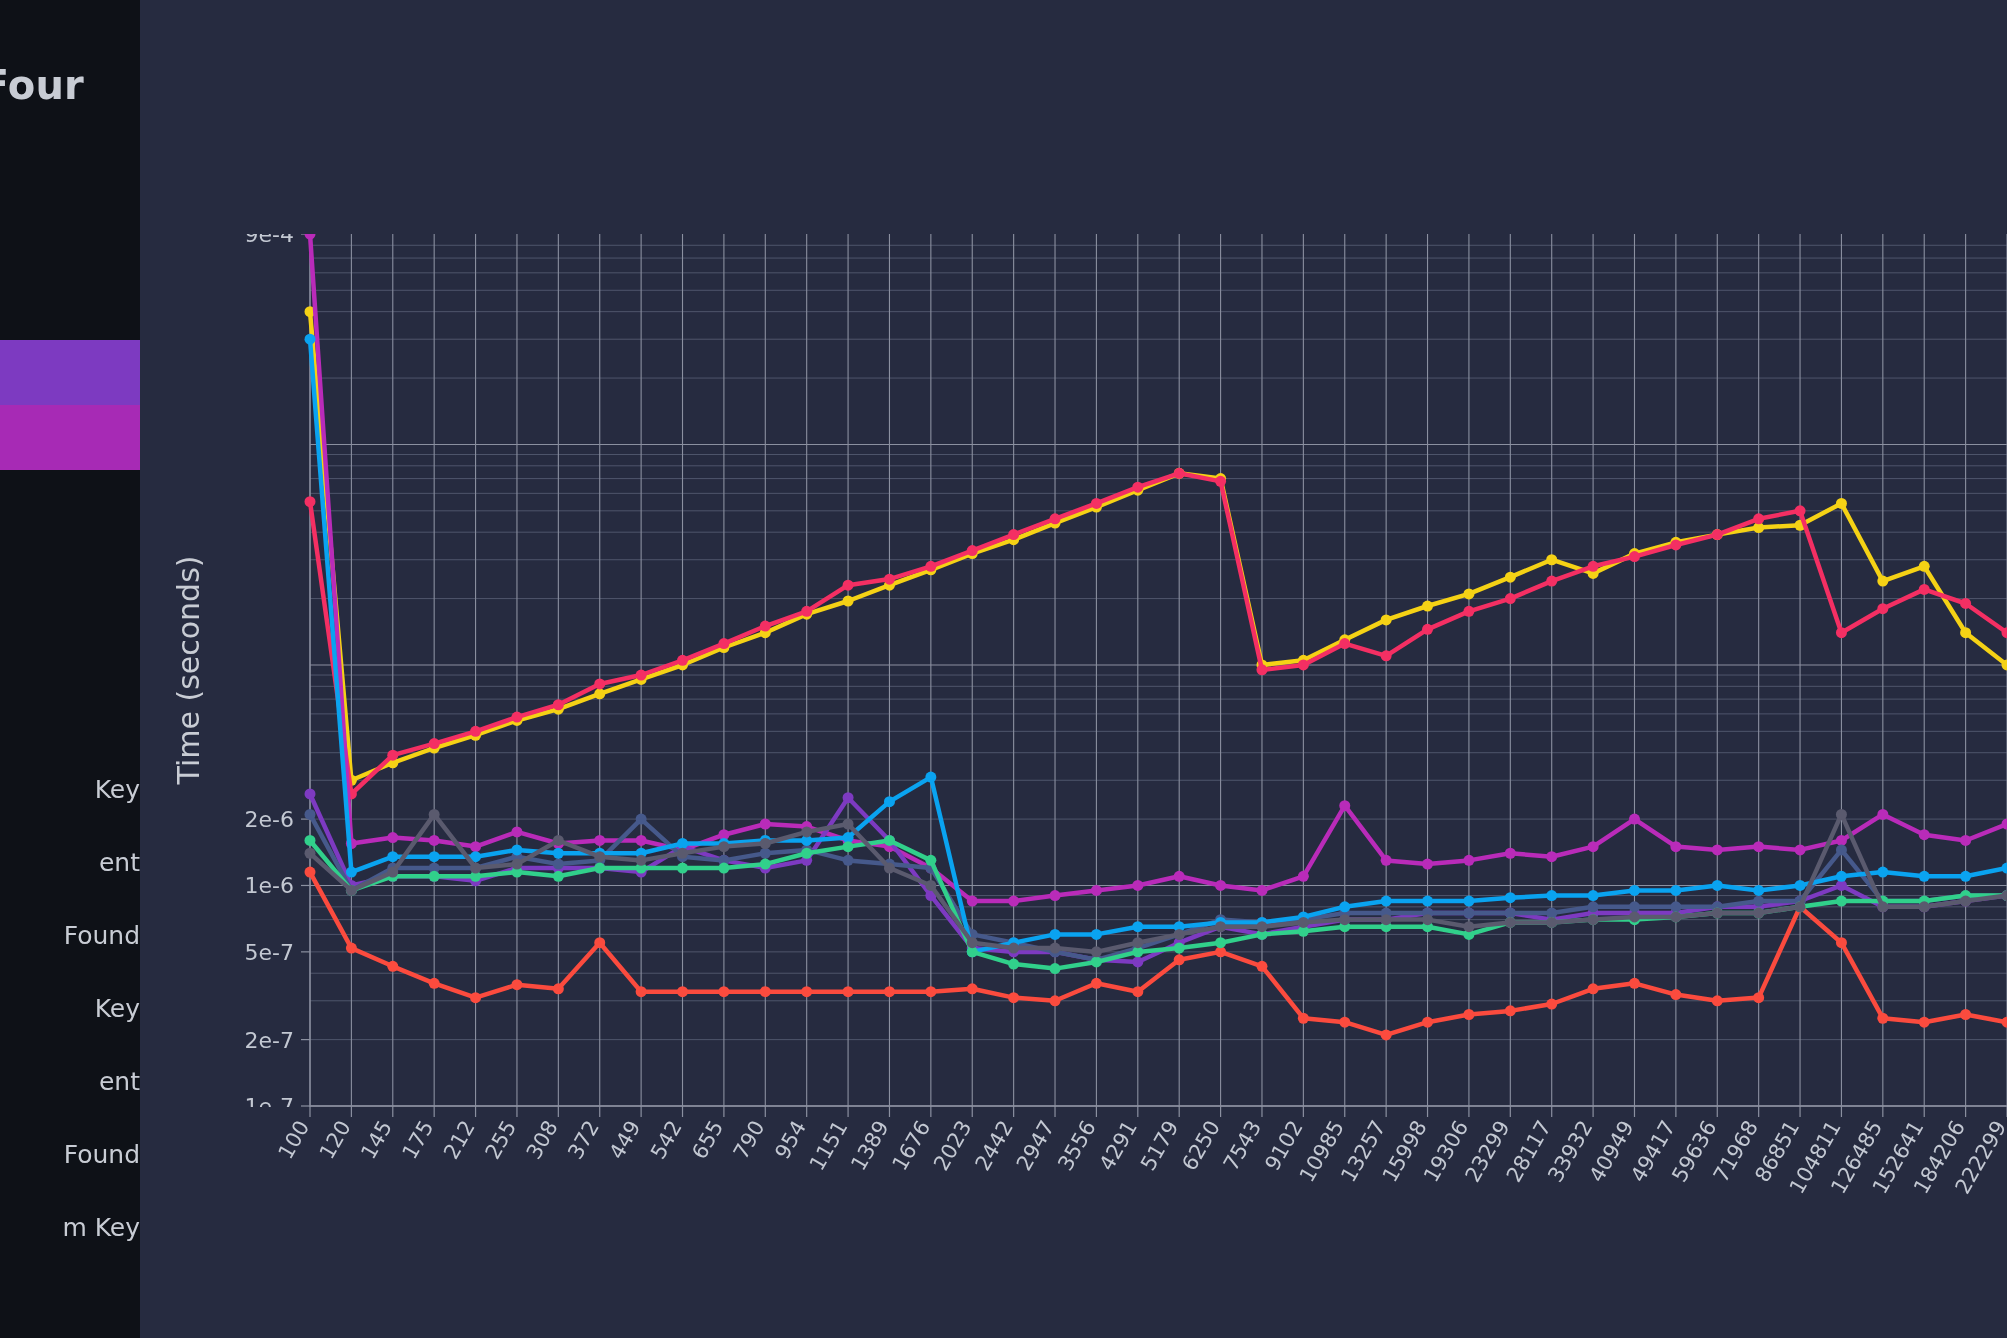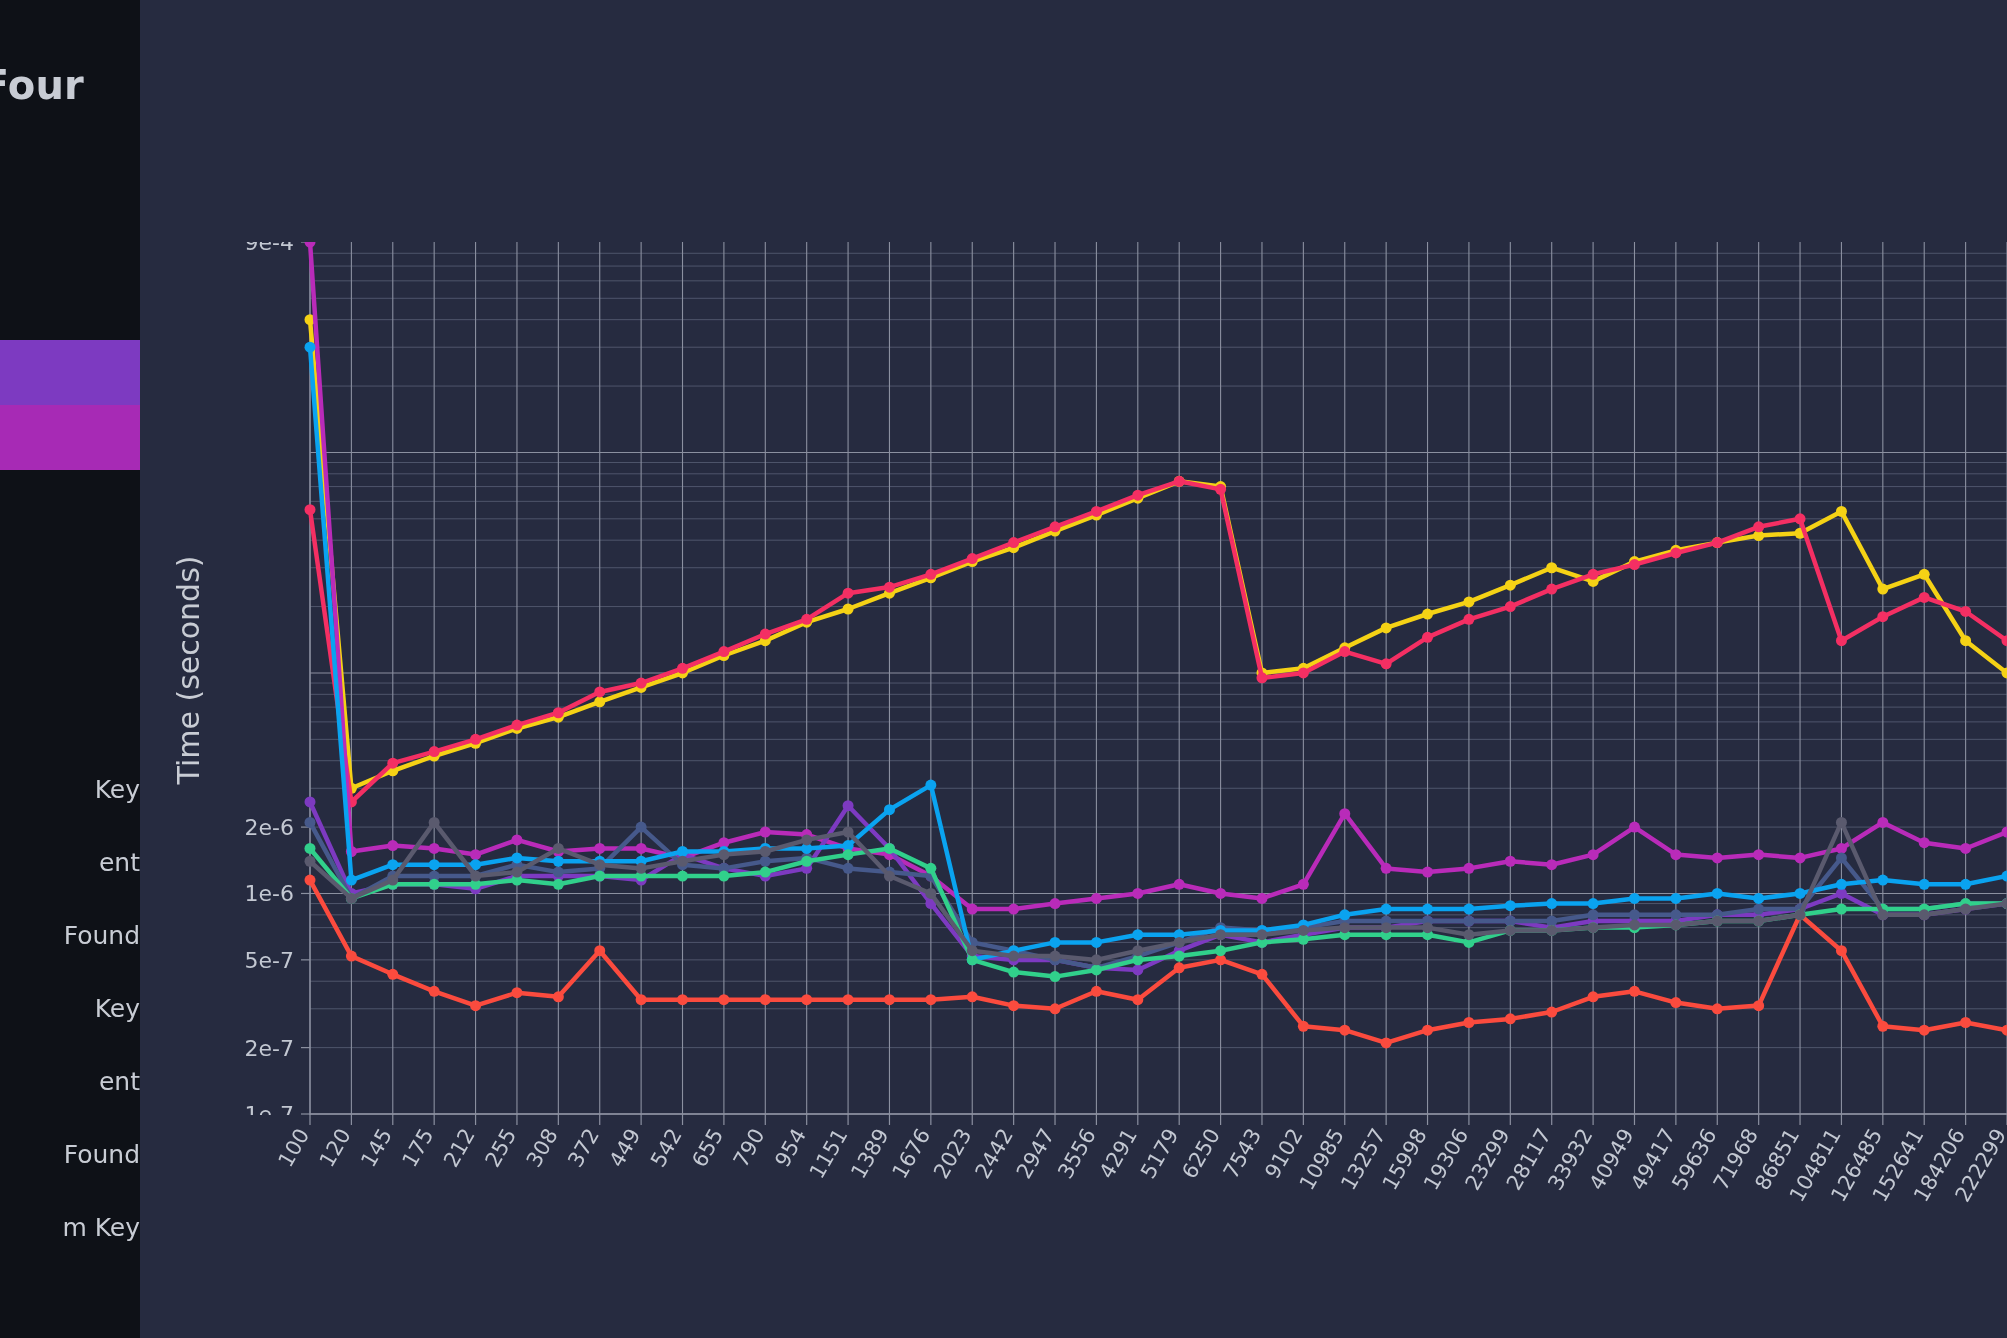--- a/index.html
+++ b/index.html
@@ -55,21 +55,21 @@
     position: absolute; left: 48px; top: 670px;
     transform: translate(-50%,-50%) rotate(-90deg);
     transform-origin: center center;
     font-size: 30px; color: #c8ccd4; white-space: nowrap;
   }
   #xlabel {
     position: absolute; left: 0; top: 1198px; width: 1867px;
     text-align: center; font-size: 32px; color: #c8ccd4;
   }
 
-  #svgwrap { position: absolute; left: 0; top: 16px; width: 1867px; height: 1034px; }
+  #svgwrap { position: absolute; left: 0; top: 8px; width: 1867px; height: 1034px; }
   svg { display: block; }
   .ytick { font-size: 22px; fill: #c3c8d2; font-family: "DejaVu Sans", "Liberation Sans", sans-serif; }
   .xtick { font-size: 21px; fill: #c3c8d2; font-family: "DejaVu Sans", "Liberation Sans", sans-serif; }
   .gmaj { stroke: #8b90a0; stroke-width: 1.1; }
   .gmin { stroke: #545a70; stroke-width: .9; }
   .axline { stroke: #8b90a0; stroke-width: 1.2; }
   .tickmark { stroke: #8b90a0; stroke-width: 1.2; }
 </style>
 </head>
 <body>

